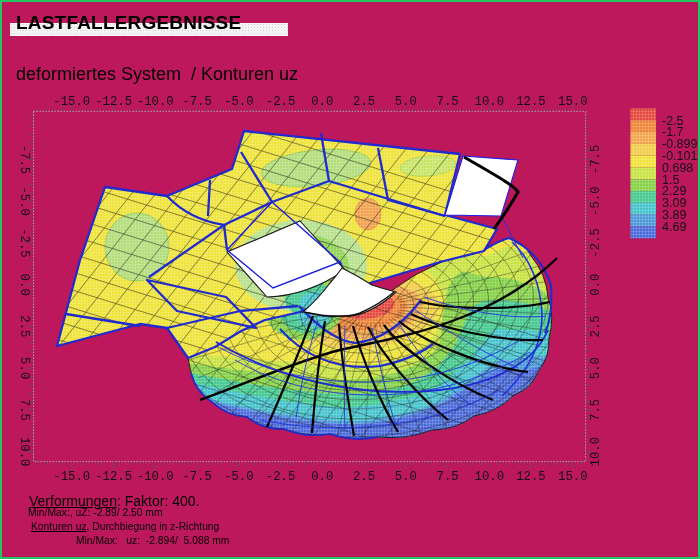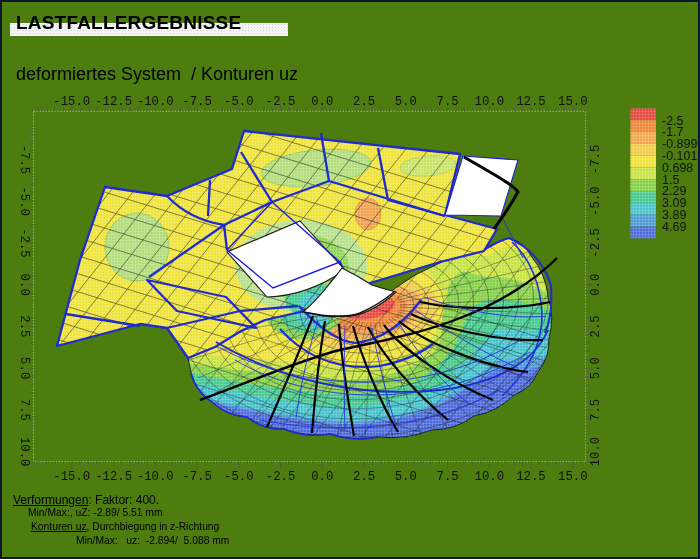--- a/index.html
+++ b/index.html
@@ -1,14 +1,14 @@
 <!DOCTYPE html>
 <html><head><meta charset="utf-8"><style>
 html,body{margin:0;padding:0;background:#ffffff;}
-#page{position:relative;width:696px;height:555px;background:#4d7c0f;border:2px solid #0f172a;overflow:hidden;
+#page{position:relative;width:696px;height:555px;background:#be185d;border:2px solid #22c55e;overflow:hidden;
 font-family:"Liberation Sans", sans-serif;}
 .abs{position:absolute;}
 </style></head>
 <body>
 <div id="page">
 
 <div class="abs" style="left:8px;top:21px;width:278px;height:13px;background-color:#f4f4f4;background-image:radial-gradient(#d2d2d2 0.8px, transparent 0.9px);background-size:3px 3px;"></div>
 
 <div class="abs" style="left:14px;top:10px;font-size:19px;font-weight:bold;letter-spacing:0.2px;color:#000;">LASTFALLERGEBNISSE</div>
 
@@ -561,20 +561,20 @@
         <text x="662.0" y="159.9" font-family="Liberation Sans, sans-serif" font-size="12.5" fill="#111111">-0.101</text>
         <text x="662.0" y="171.7" font-family="Liberation Sans, sans-serif" font-size="12.5" fill="#111111">0.698</text>
         <text x="662.0" y="183.5" font-family="Liberation Sans, sans-serif" font-size="12.5" fill="#111111">1.5</text>
         <text x="662.0" y="195.3" font-family="Liberation Sans, sans-serif" font-size="12.5" fill="#111111">2.29</text>
         <text x="662.0" y="207.1" font-family="Liberation Sans, sans-serif" font-size="12.5" fill="#111111">3.09</text>
         <text x="662.0" y="218.9" font-family="Liberation Sans, sans-serif" font-size="12.5" fill="#111111">3.89</text>
         <text x="662.0" y="230.7" font-family="Liberation Sans, sans-serif" font-size="12.5" fill="#111111">4.69</text>
       </g>
 </svg>
 
-<div class="abs" style="left:11px;top:491px;font-size:12px;color:#000;"><u>Verformungen</u>: Faktor: 400.</div>
-
-<div class="abs" style="left:26px;top:505px;font-size:10.3px;color:#000;">Min/Max:, uZ: -2.89/ 5.51 mm</div>
+<div class="abs" style="left:27px;top:491px;font-size:14px;color:#000;"><u>Verformungen</u>: Faktor: 400.</div>
+
+<div class="abs" style="left:26px;top:505px;font-size:10.3px;color:#000;">Min/Max:, uZ: -2.89/ 2.50 mm</div>
 
 <div class="abs" style="left:13px;top:519px;font-size:10.3px;color:#000;margin-left:16px;"><u>Konturen uz</u>, Durchbiegung in z-Richtung</div>
 
 <div class="abs" style="left:26px;top:533px;font-size:10.3px;color:#000;padding-left:48px;">Min/Max:&nbsp;&nbsp; uz:&nbsp; -2.894/&nbsp; 5.088 mm</div>
 </div>
 
 </body></html>

